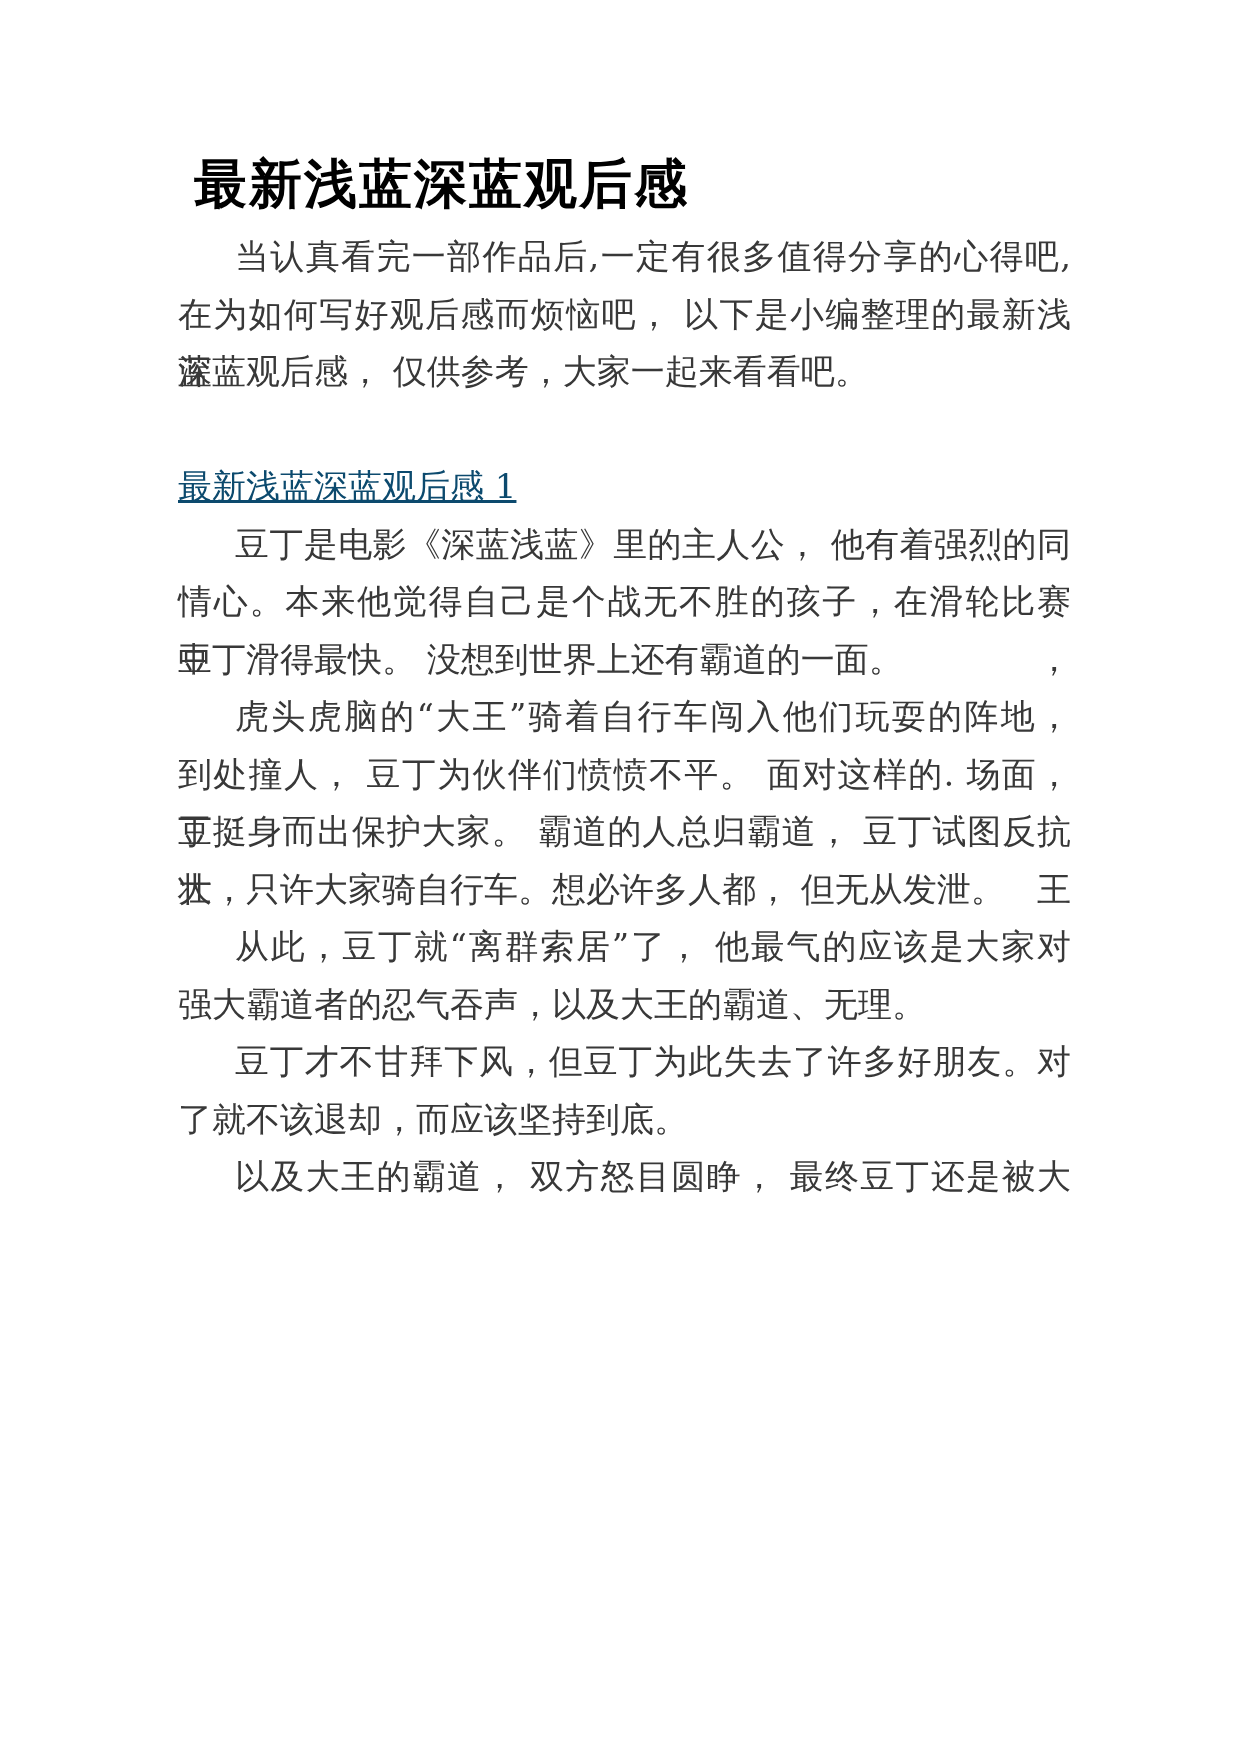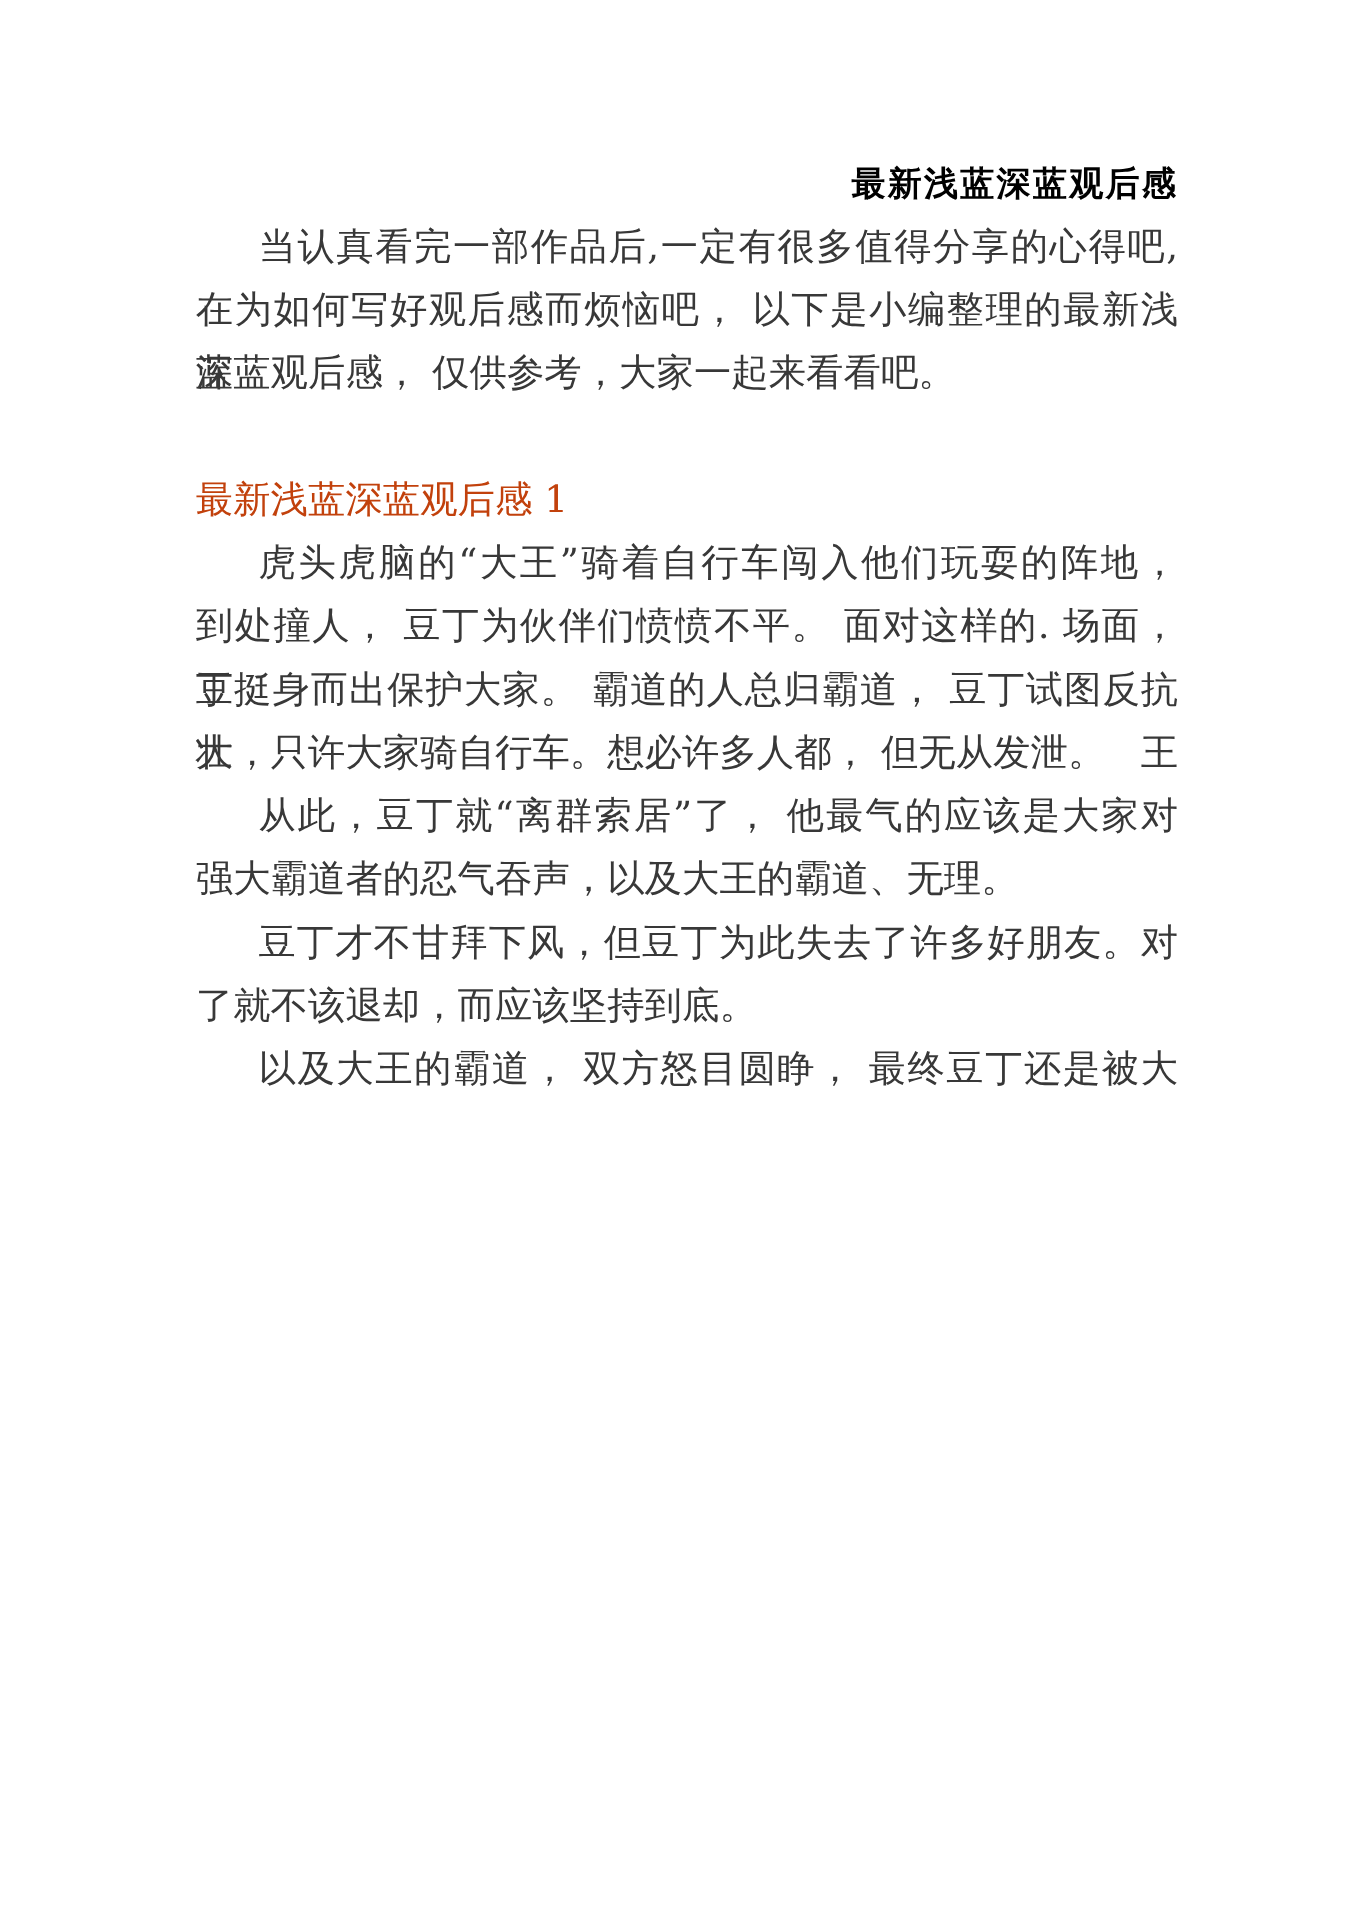--- a/index.html
+++ b/index.html
@@ -15,23 +15,23 @@
     overflow: hidden;
     font-family: "DejaVu Serif", "Liberation Serif", serif;
   }
   .content {
     position: absolute;
     left: 178px;
     top: 138px;
     width: 893px;
   }
   .doc-title {
-    margin: 0;
-    text-align: right;
-    font-size: 31px;
+    margin: 16px;
+    text-align: left;
+    font-size: 53px;
     font-weight: bold;
     color: #000000;
     line-height: 58px;
     letter-spacing: 2px;
   }
   .doc-body {
   }
   .para {
     margin: 0;
   }
@@ -46,41 +46,47 @@
   }
   .line.justified {
     white-space: normal;
     text-align: justify;
     text-align-last: justify;
   }
   .line.first-line {
     padding-left: 57px;
   }
   .line.heading-line {
-    color: #c2410c;
+    color: #0c4a6e;
+    text-decoration: underline;
   }
   .spacer {
     height: 57.5px;
   }
 </style>
 </head>
 <body>
 
 <div class="page">
   <div class="content">
     <h1 class="doc-title">最新浅蓝深蓝观后感</h1>
     <div class="doc-body" id="doc-body">
         <div class="para">
           <div class="line justified first-line">当认真看完一部作品后,一定有很多值得分享的心得吧,</div>
           <div class="line justified">在为如何写好观后感而烦恼吧， 以下是小编整理的最新浅蓝</div>
           <div class="line">深蓝观后感， 仅供参考，大家一起来看看吧。</div>
         </div>
         <div class="spacer"></div>
         <div class="para">
           <div class="line heading-line">最新浅蓝深蓝观后感 1</div>
+        </div>
+        <div class="para">
+          <div class="line justified first-line">豆丁是电影《深蓝浅蓝》里的主人公， 他有着强烈的同</div>
+          <div class="line justified">情心。本来他觉得自己是个战无不胜的孩子，在滑轮比赛中，</div>
+          <div class="line">豆丁滑得最快。 没想到世界上还有霸道的一面。</div>
         </div>
         <div class="para">
           <div class="line justified first-line">虎头虎脑的“大王”骑着自行车闯入他们玩耍的阵地，</div>
           <div class="line justified">到处撞人， 豆丁为伙伴们愤愤不平。 面对这样的. 场面， 豆</div>
           <div class="line justified">丁挺身而出保护大家。 霸道的人总归霸道， 豆丁试图反抗大王</div>
           <div class="line">壮，只许大家骑自行车。想必许多人都， 但无从发泄。</div>
         </div>
         <div class="para">
           <div class="line justified first-line">从此，豆丁就“离群索居”了， 他最气的应该是大家对</div>
           <div class="line">强大霸道者的忍气吞声，以及大王的霸道、无理。</div>

